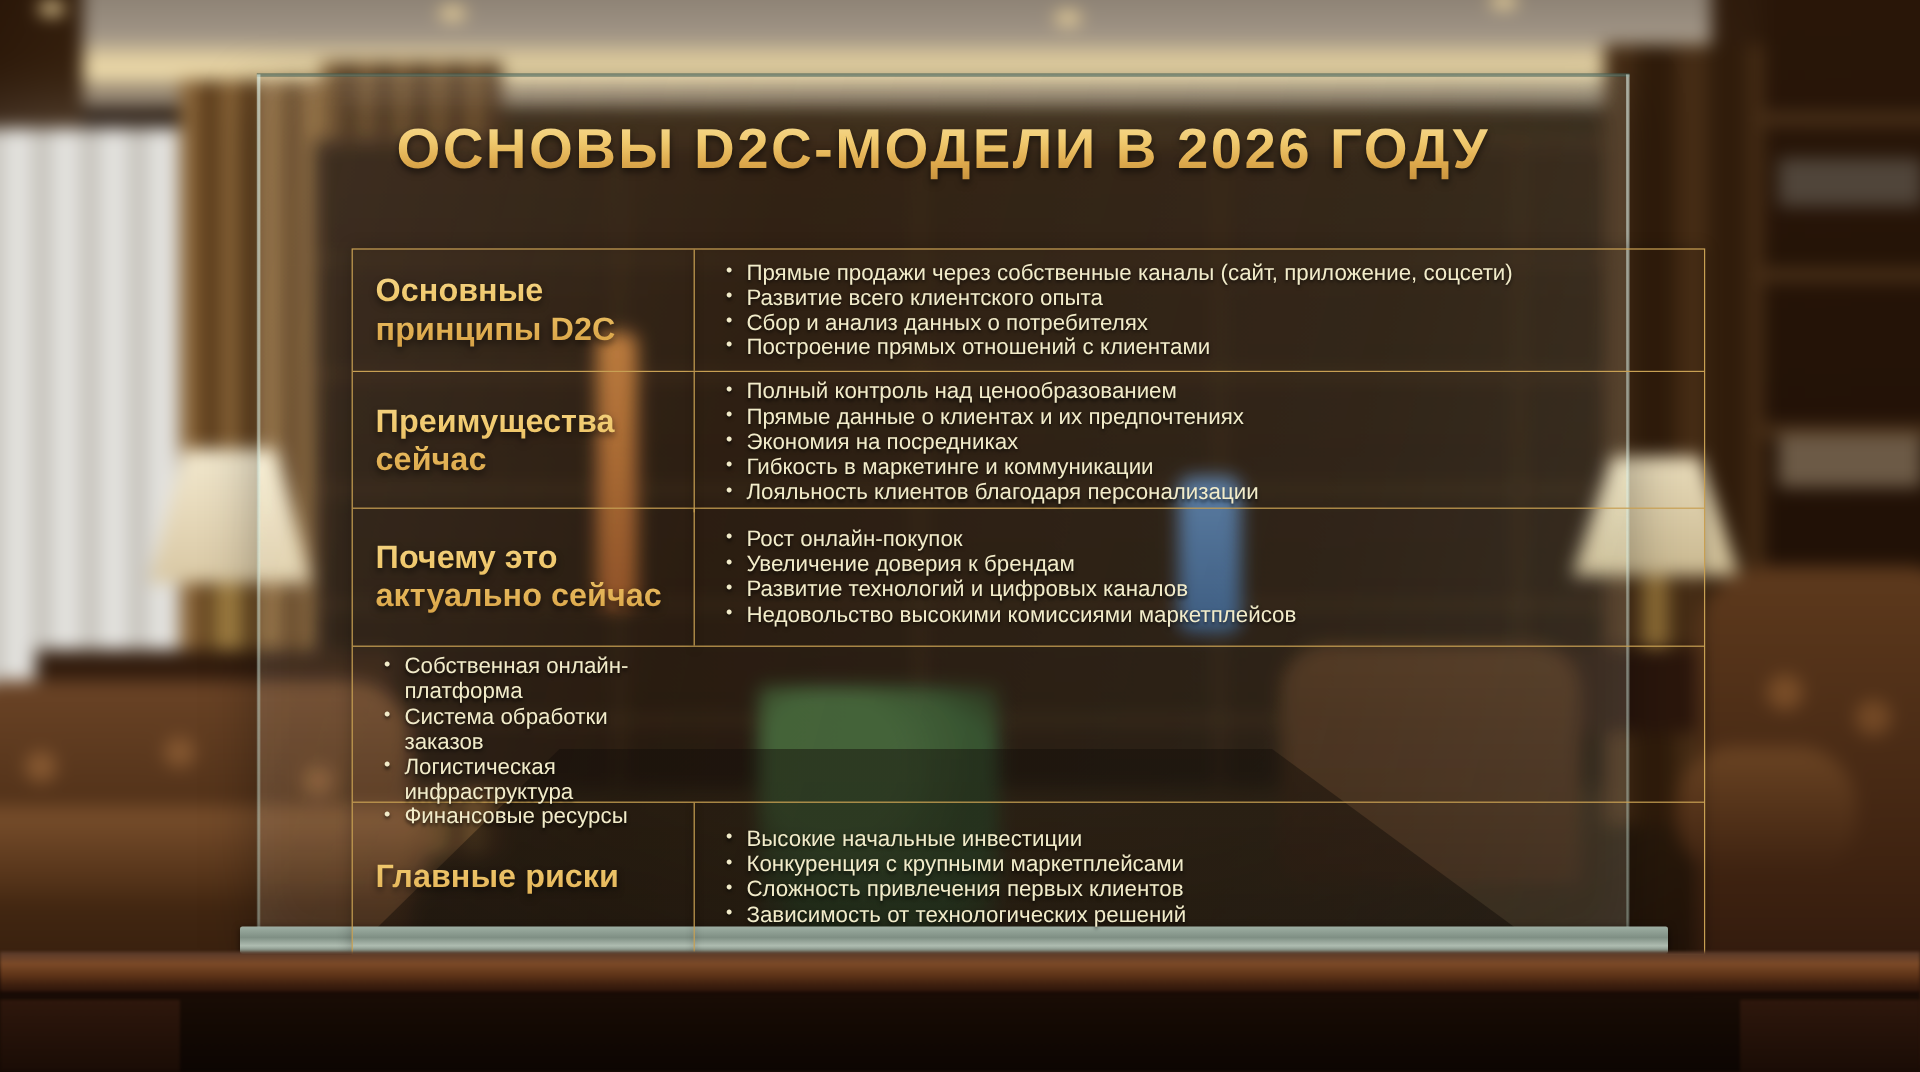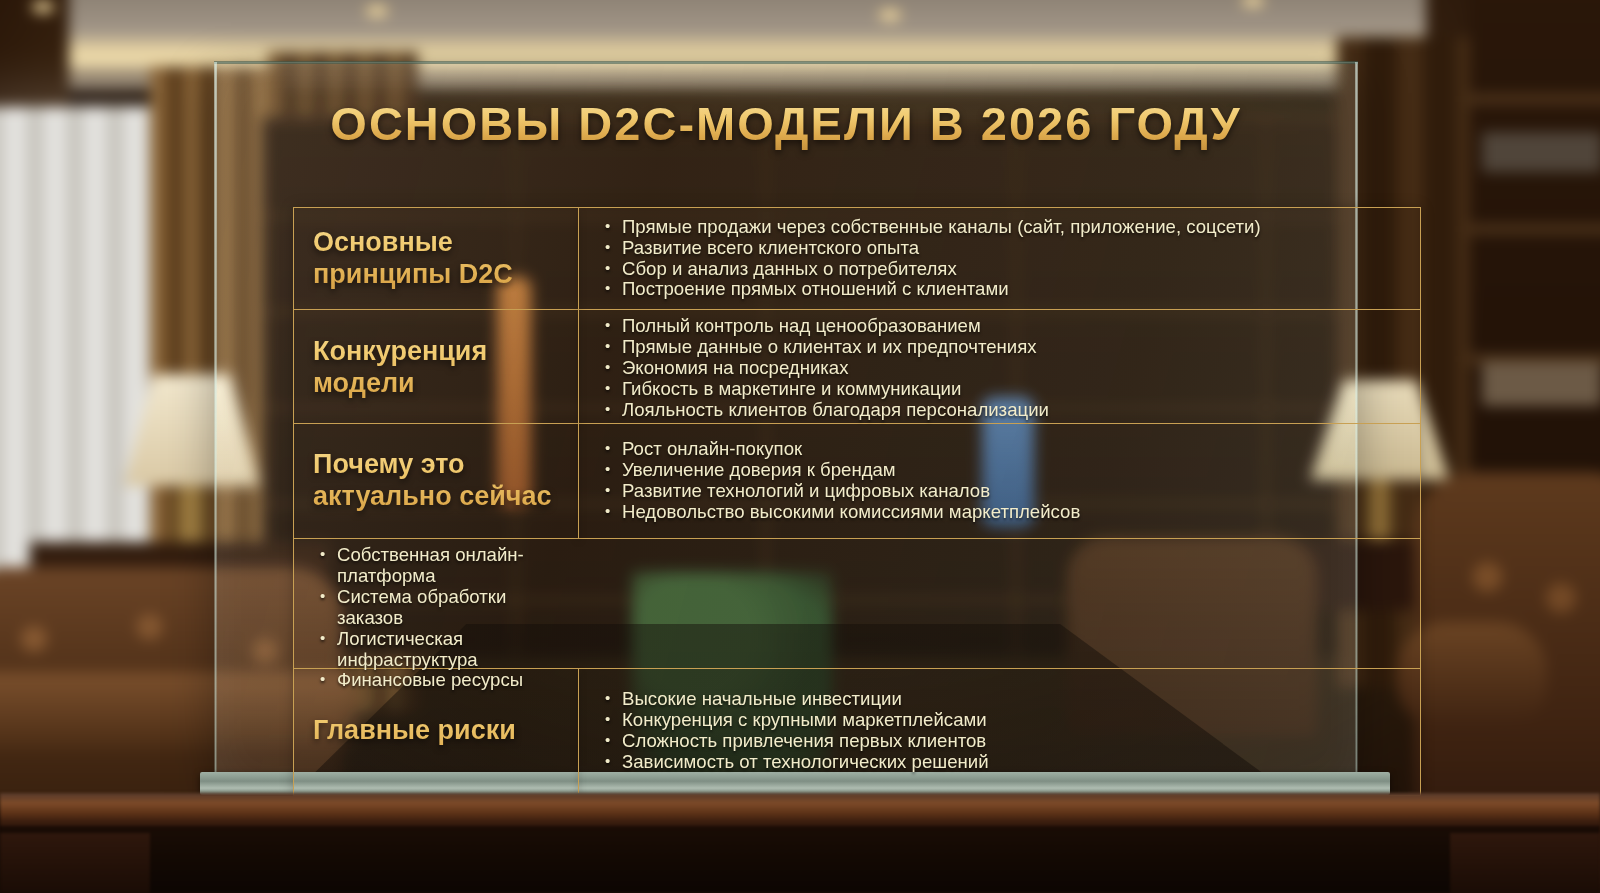--- a/index.html
+++ b/index.html
@@ -193,21 +193,21 @@
         <ul>
           <li>Прямые продажи через собственные каналы (сайт, приложение, соцсети)</li>
           <li>Развитие всего клиентского опыта</li>
           <li>Сбор и анализ данных о потребителях</li>
           <li>Построение прямых отношений с клиентами</li>
         </ul>
       </div>
     </div>
 
     <div class="t-row">
-      <div class="t-head gold-text">Конкуренция модели</div>
+      <div class="t-head gold-text">Преимущества сейчас</div>
       <div class="t-body">
         <ul>
           <li>Полный контроль над ценообразованием</li>
           <li>Прямые данные о клиентах и их предпочтениях</li>
           <li>Экономия на посредниках</li>
           <li>Гибкость в маркетинге и коммуникации</li>
           <li>Лояльность клиентов благодаря персонализации</li>
         </ul>
       </div>
     </div>

